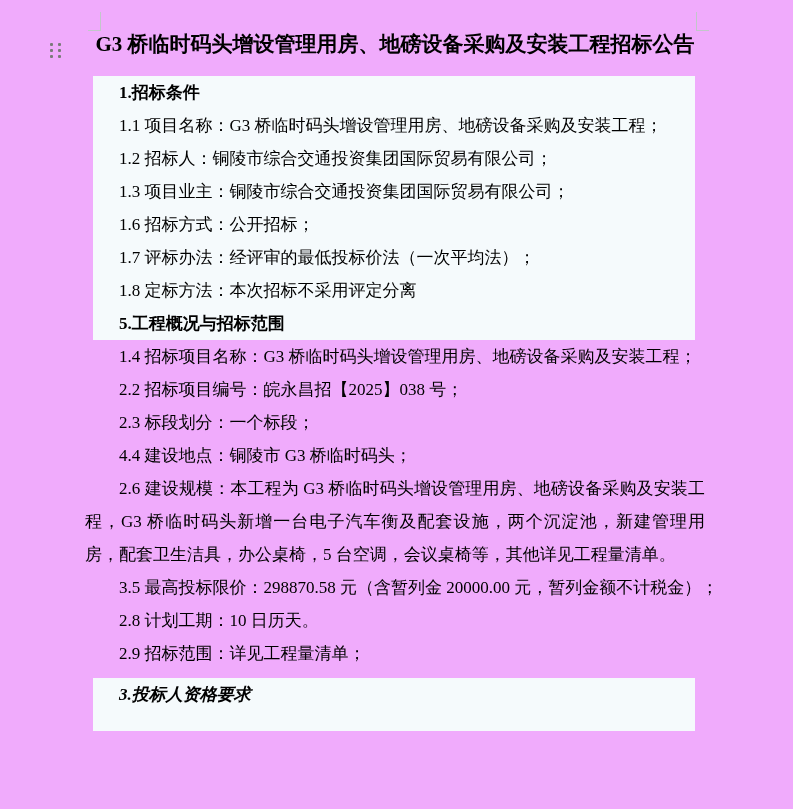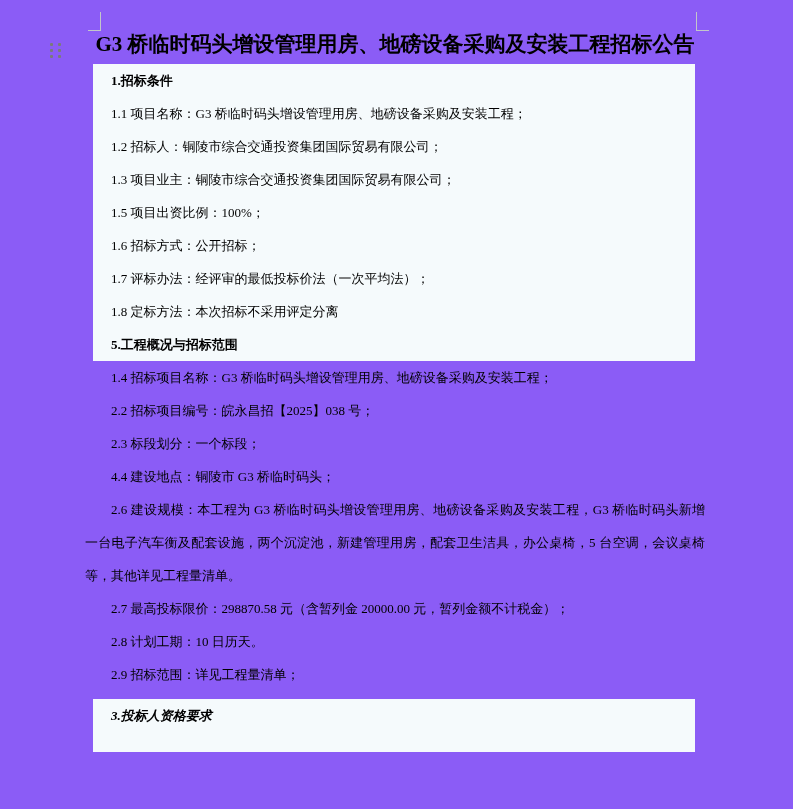--- a/index.html
+++ b/index.html
@@ -1,37 +1,37 @@
 <!DOCTYPE html>
 <html lang="zh"><head>
 <meta charset="utf-8">
 <style>
   html,body{margin:0;padding:0;background:#ffffff;}
   .screen{
-    position:relative;width:793px;height:809px;overflow:hidden;background:#8b5cf6;
+    position:relative;width:793px;height:809px;overflow:hidden;background:#f0abfc;
     font-family:"Liberation Serif","DejaVu Serif",serif;color:#000000;
   }
   
   .margin-mark{position:absolute;top:12px;width:12px;height:18px;}
   .margin-mark.tl{left:88px;border-right:1px solid #c2c6ca;border-bottom:1px solid #c2c6ca;}
   .margin-mark.tr{left:696px;border-left:1px solid #c2c6ca;border-bottom:1px solid #c2c6ca;}
   
   .drag-handle{
     position:absolute;left:50px;top:43px;
     display:grid;grid-template-columns:repeat(2,3px);grid-auto-rows:3px;
     column-gap:5px;row-gap:3px;cursor:grab;
   }
   .drag-handle i{display:block;background:#7a7a7a;border-radius:1px;}
   
   .title{
     position:absolute;left:85px;top:29px;width:620px;margin:0;
     font-size:21px;line-height:30px;font-weight:bold;text-align:center;white-space:nowrap;
   }
   
-  .content{position:absolute;left:85px;top:64px;width:620px;font-size:13px;}
+  .content{position:absolute;left:85px;top:76px;width:620px;font-size:17px;}
   .line{line-height:33px;text-indent:2em;white-space:nowrap;}
   .line.para{white-space:normal;text-align:justify;}
   .line.heading{font-weight:bold;}
   .block{position:relative;z-index:0;}
   .block.hl::before{
     content:"";position:absolute;left:8px;right:10px;top:0;bottom:0;
     background:#f5fafc;z-index:-1;
   }
   .block.tail{margin-top:8px;font-style:italic;}
   .block.tail::before{bottom:-20px;}
@@ -55,34 +55,33 @@
 
   <h1 class="title">G3 桥临时码头增设管理用房、地磅设备采购及安装工程招标公告</h1>
 
   <div class="content">
 
     <section class="block hl">
       <div class="line heading">1.招标条件</div>
       <div class="line">1.1 项目名称：G3 桥临时码头增设管理用房、地磅设备采购及安装工程；</div>
       <div class="line">1.2 招标人：铜陵市综合交通投资集团国际贸易有限公司；</div>
       <div class="line">1.3 项目业主：铜陵市综合交通投资集团国际贸易有限公司；</div>
-      <div class="line">1.5 项目出资比例：100%；</div>
       <div class="line">1.6 招标方式：公开招标；</div>
       <div class="line">1.7 评标办法：经评审的最低投标价法（一次平均法）；</div>
       <div class="line">1.8 定标方法：本次招标不采用评定分离</div>
       <div class="line heading">5.工程概况与招标范围</div>
     </section>
 
     <section class="block">
       <div class="line">1.4 招标项目名称：G3 桥临时码头增设管理用房、地磅设备采购及安装工程；</div>
       <div class="line">2.2 招标项目编号：皖永昌招【2025】038 号；</div>
       <div class="line">2.3 标段划分：一个标段；</div>
       <div class="line">4.4 建设地点：铜陵市 G3 桥临时码头；</div>
       <div class="line para">2.6 建设规模：本工程为 G3 桥临时码头增设管理用房、地磅设备采购及安装工程，G3 桥临时码头新增一台电子汽车衡及配套设施，两个沉淀池，新建管理用房，配套卫生洁具，办公桌椅，5 台空调，会议桌椅等，其他详见工程量清单。</div>
-      <div class="line">2.7 最高投标限价：298870.58 元（含暂列金 20000.00 元，暂列金额不计税金）；</div>
+      <div class="line">3.5 最高投标限价：298870.58 元（含暂列金 20000.00 元，暂列金额不计税金）；</div>
       <div class="line">2.8 计划工期：10 日历天。</div>
       <div class="line">2.9 招标范围：详见工程量清单；</div>
     </section>
 
     <section class="block hl tail">
       <div class="line heading">3.投标人资格要求</div>
     </section>
 
   </div>
 </div>

